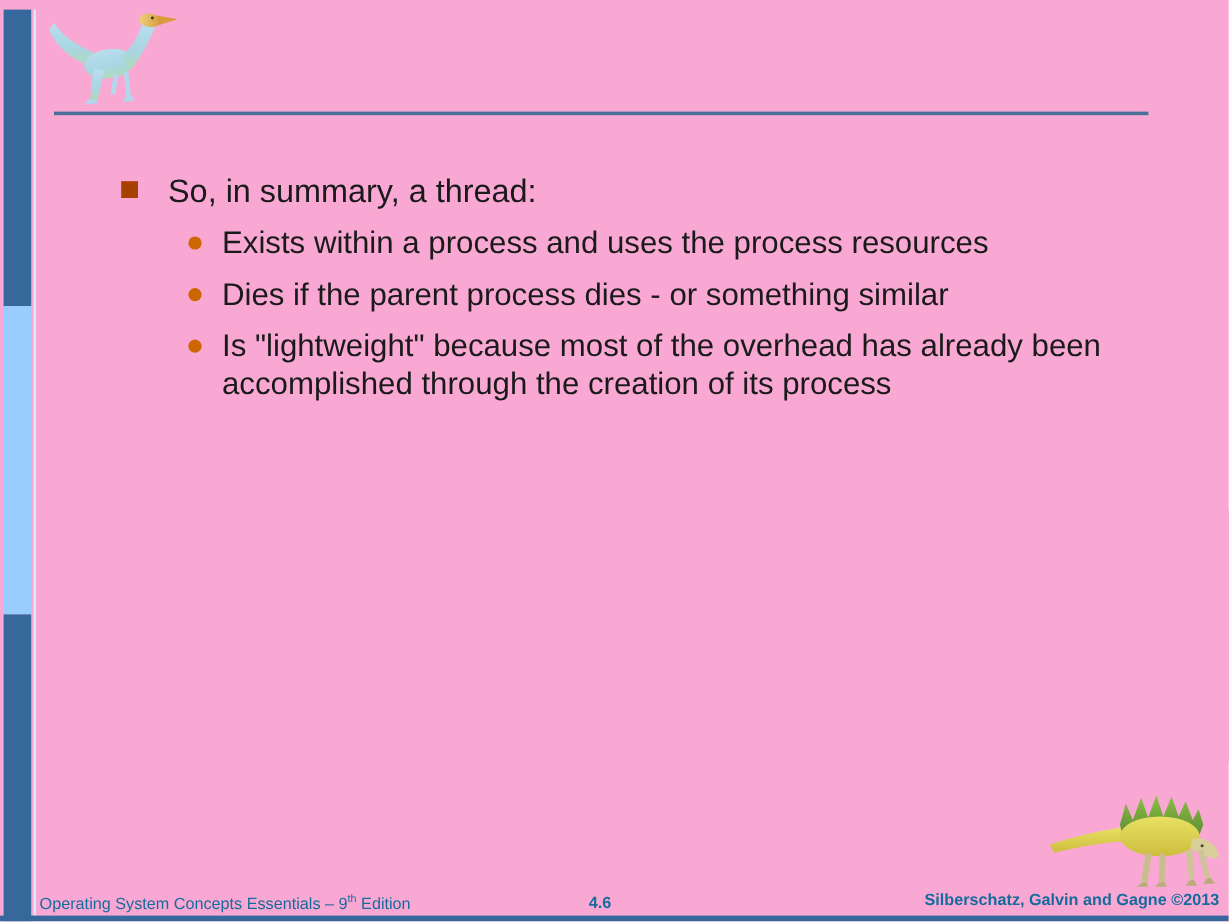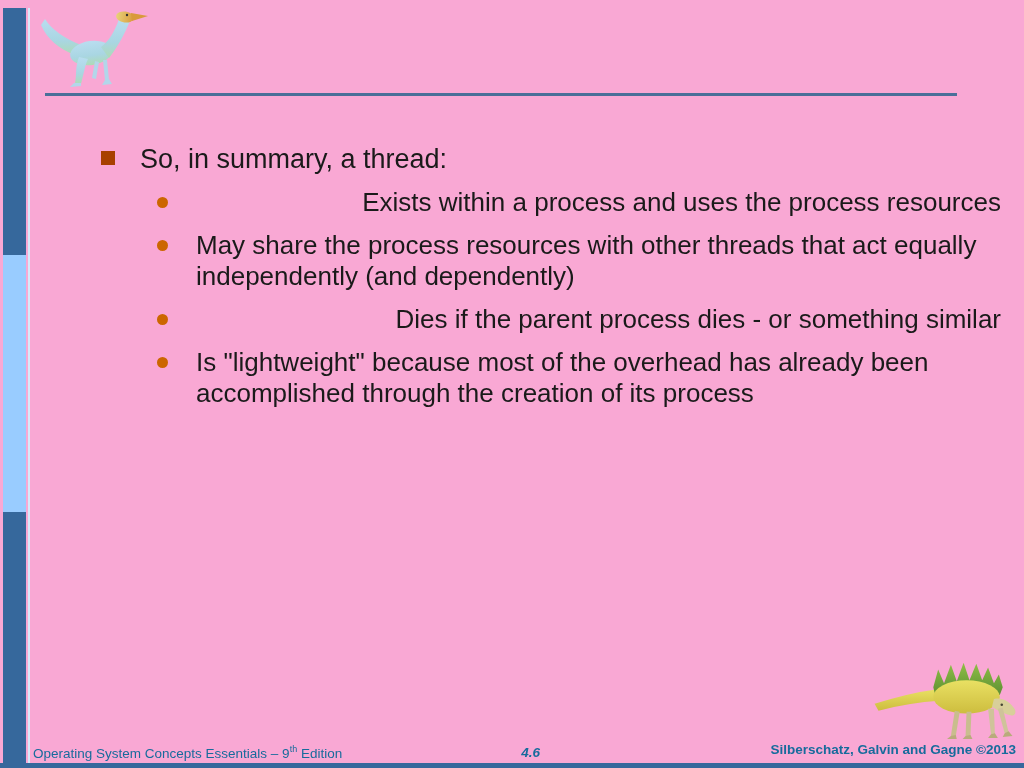--- a/index.html
+++ b/index.html
@@ -16,29 +16,29 @@
 
   
   .dino-top{position:absolute;left:35px;top:5px;width:130px;height:85px;}
   .header-rule{position:absolute;left:45px;top:93px;width:912px;height:3px;background:#4a6f99;}
 
   
   .content{position:absolute;left:101px;top:143px;width:900px;color:#1a1a1a;}
   .l1{display:flex;align-items:flex-start;margin-bottom:12px;}
   .l1-text{font-size:27px;line-height:32px;}
   .sq{flex:0 0 14px;width:14px;height:14px;background:#a84000;margin-top:8px;margin-right:25px;}
-  .l2{display:flex;align-items:flex-start;padding-left:56px;margin-bottom:12px;justify-content:space-between;}
+  .l2{display:flex;align-items:flex-start;padding-left:56px;margin-bottom:12px;}
   .dot{flex:0 0 11px;width:11px;height:11px;border-radius:50%;background:#cc6600;margin-top:10px;margin-right:17px;}
   .l2-text{font-size:26px;line-height:31px;max-width:805px;}
 
   
   .footer-left{position:absolute;left:33px;top:744px;font-size:13.5px;font-weight:normal;color:#176b9c;}
   .footer-left sup{font-size:9px;}
-  .footer-page{position:absolute;left:460px;top:745px;width:80px;text-align:right;
-               font-size:13.5px;font-weight:bold;color:#176b9c;font-style:italic;}
+  .footer-page{position:absolute;left:460px;top:745px;width:80px;text-align:center;
+               font-size:13.5px;font-weight:bold;color:#176b9c;}
   .footer-right{position:absolute;right:8px;top:742px;font-size:13.5px;font-weight:bold;color:#176b9c;text-align:center;}
   .bottom-strip{position:absolute;left:0;top:763px;width:1024px;height:5px;background:#36689c;}
 
   .dino-bottom{position:absolute;left:872px;top:650px;width:148px;height:90px;}
 </style>
 </head>
 <body>
 
 <div class="slide">
 
@@ -80,24 +80,20 @@
     <div class="l1">
       <span class="sq"></span>
       <span class="l1-text">So, in summary, a thread:</span>
     </div>
     <div class="l2">
       <span class="dot"></span>
       <span class="l2-text">Exists within a process and uses the process resources</span>
     </div>
     <div class="l2">
       <span class="dot"></span>
-      <span class="l2-text">May share the process resources with other threads that act equally independently (and dependently)</span>
-    </div>
-    <div class="l2">
-      <span class="dot"></span>
       <span class="l2-text">Dies if the parent process dies - or something similar</span>
     </div>
     <div class="l2">
       <span class="dot"></span>
       <span class="l2-text">Is "lightweight" because most of the overhead has already been accomplished through the creation of its process</span>
     </div>
   </div>
 
   <svg class="dino-bottom" viewBox="0 0 150 92">
     <defs>

